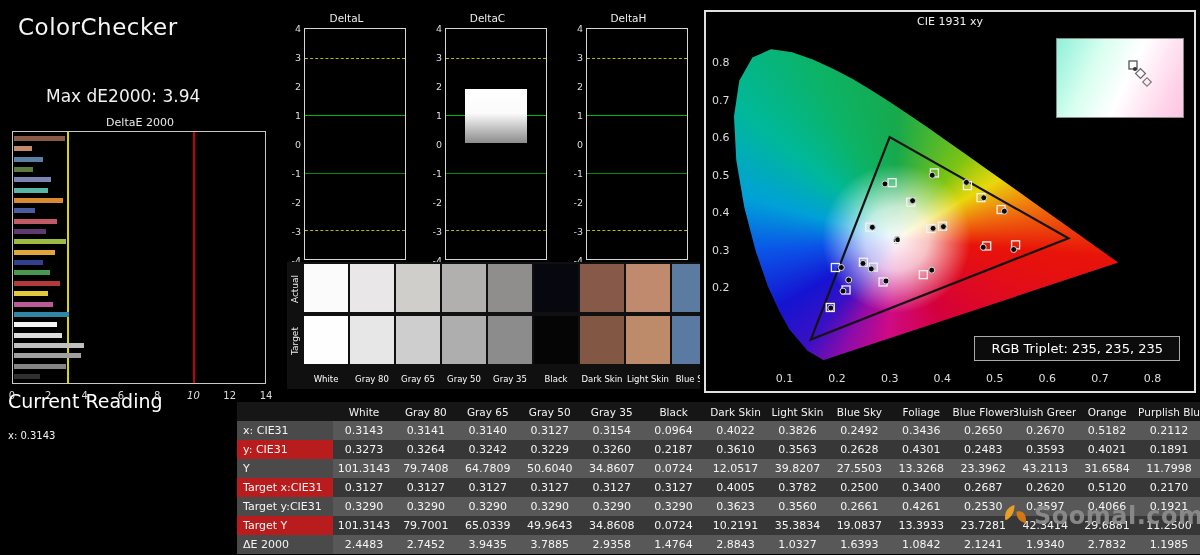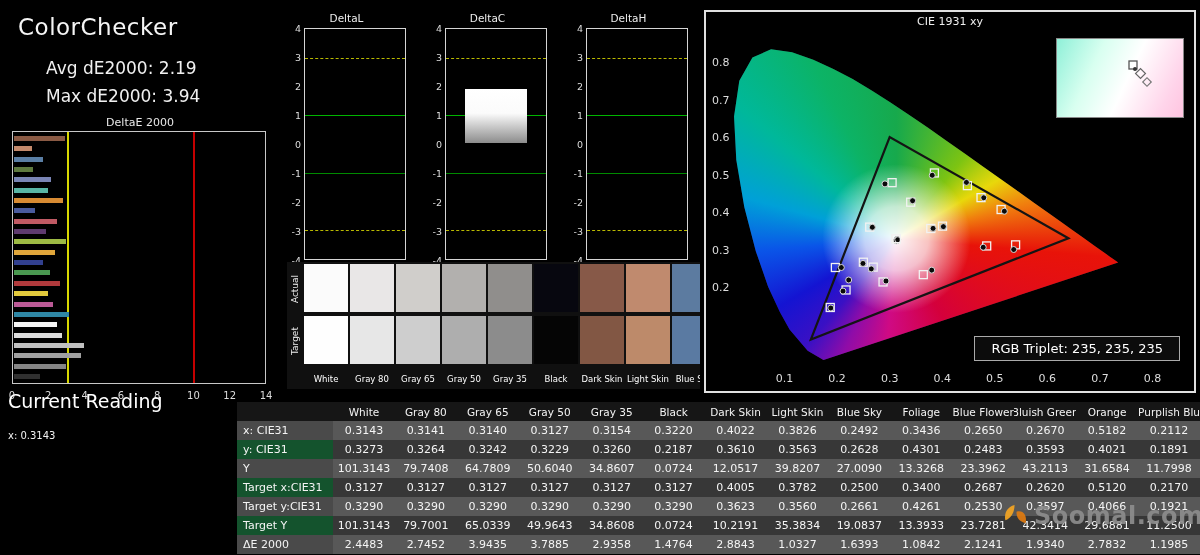--- a/index.html
+++ b/index.html
@@ -72,33 +72,32 @@
 
   
   .data-table{position:absolute;left:237px;top:402px;width:963px;display:grid;
     grid-template-columns:96px repeat(14,1fr);grid-auto-rows:19px;font-size:11px;background:#111}
   .tcell{display:flex;align-items:center;justify-content:center;white-space:nowrap;overflow:hidden;color:#f4f4f4}
   .tcell.head{font-size:10.5px;background:#161616}
   .tcell.label{justify-content:flex-start;padding-left:6px}
   .row-light{background:#585858}
   .row-dark{background:#373737}
   .label-light{background:#4a4a4a}
-  .label-dark{background:#14532d}
+  .label-dark{background:#b91c1c}
 
   
   .watermark{position:absolute;left:1002px;top:502px;display:flex;align-items:center;gap:5px;opacity:.92}
   .wm-text{font-size:24px;color:#8d8d8d;font-weight:bold;letter-spacing:.5px}
 </style>
 </head>
 <body>
 
 <div id="app">
 
   <div class="cc-title">ColorChecker</div>
-  <div class="cc-avg">Avg dE2000: 2.19</div>
   <div class="cc-max">Max dE2000: 3.94</div>
 
   <div class="de-chart">
     <div class="de-title">DeltaE 2000</div>
     <div class="de-plot">
       <div class="de-vline warn" id="de-warn" style="left: 21.4286%;"></div>
       <div class="de-vline fail" id="de-fail" style="left: 71.4286%;"></div>
       <div class="de-bars">
           <div class="de-bar" title="Dark Skin" style="width: 20.6021%; background: rgb(138, 90, 68);"></div>
           <div class="de-bar" title="Light Skin" style="width: 7.37643%; background: rgb(196, 138, 108);"></div>
@@ -125,21 +124,21 @@
           <div class="de-bar" title="Gray 35" style="width: 20.97%; background: rgb(132, 132, 132);"></div>
           <div class="de-bar" title="Black" style="width: 10.5457%; background: rgb(48, 48, 48);"></div>
         </div>
     </div>
     <div class="de-xaxis">
         <span class="de-xtick" style="left: 0%;">0</span>
         <span class="de-xtick" style="left: 14.2857%;">2</span>
         <span class="de-xtick" style="left: 28.5714%;">4</span>
         <span class="de-xtick" style="left: 42.8571%;">6</span>
         <span class="de-xtick" style="left: 57.1429%;">8</span>
-        <span class="de-xtick" style="left: 71.4286%;">10</span>
+        <span class="de-xtick" style="left: 71.4286%; font-style: italic;">10</span>
         <span class="de-xtick" style="left: 85.7143%;">12</span>
         <span class="de-xtick" style="left: 100%;">14</span>
       </div>
   </div>
 
   <div class="cur-block">
     <div class="cur-title">Current Reading</div>
     <div class="cur-line">x: 0.3143</div>
   </div>
 
@@ -343,21 +342,21 @@
       <div class="tcell head">Blue Flower</div>
       <div class="tcell head">Bluish Green</div>
       <div class="tcell head">Orange</div>
       <div class="tcell head">Purplish Blu</div>
       <div class="tcell label label-light">x: CIE31</div>
       <div class="tcell row-light">0.3143</div>
       <div class="tcell row-light">0.3141</div>
       <div class="tcell row-light">0.3140</div>
       <div class="tcell row-light">0.3127</div>
       <div class="tcell row-light">0.3154</div>
-      <div class="tcell row-light">0.3220</div>
+      <div class="tcell row-light">0.0964</div>
       <div class="tcell row-light">0.4022</div>
       <div class="tcell row-light">0.3826</div>
       <div class="tcell row-light">0.2492</div>
       <div class="tcell row-light">0.3436</div>
       <div class="tcell row-light">0.2650</div>
       <div class="tcell row-light">0.2670</div>
       <div class="tcell row-light">0.5182</div>
       <div class="tcell row-light">0.2112</div>
       <div class="tcell label label-dark">y: CIE31</div>
       <div class="tcell row-dark">0.3273</div>
@@ -376,21 +375,21 @@
       <div class="tcell row-dark">0.1891</div>
       <div class="tcell label label-light">Y</div>
       <div class="tcell row-light">101.3143</div>
       <div class="tcell row-light">79.7408</div>
       <div class="tcell row-light">64.7809</div>
       <div class="tcell row-light">50.6040</div>
       <div class="tcell row-light">34.8607</div>
       <div class="tcell row-light">0.0724</div>
       <div class="tcell row-light">12.0517</div>
       <div class="tcell row-light">39.8207</div>
-      <div class="tcell row-light">27.0090</div>
+      <div class="tcell row-light">27.5503</div>
       <div class="tcell row-light">13.3268</div>
       <div class="tcell row-light">23.3962</div>
       <div class="tcell row-light">43.2113</div>
       <div class="tcell row-light">31.6584</div>
       <div class="tcell row-light">11.7998</div>
       <div class="tcell label label-dark">Target x:CIE31</div>
       <div class="tcell row-dark">0.3127</div>
       <div class="tcell row-dark">0.3127</div>
       <div class="tcell row-dark">0.3127</div>
       <div class="tcell row-dark">0.3127</div>

